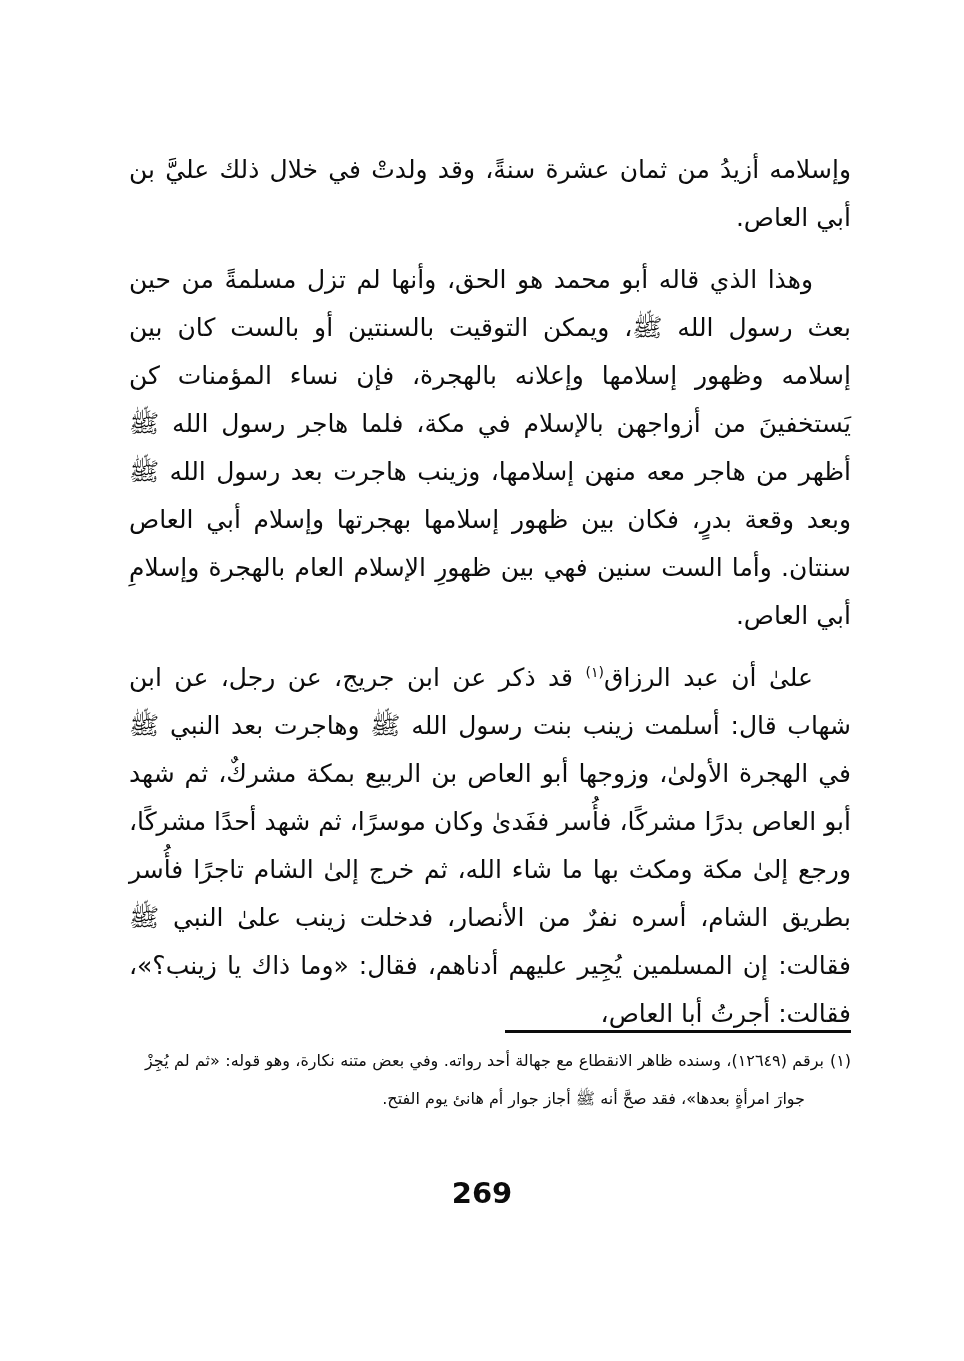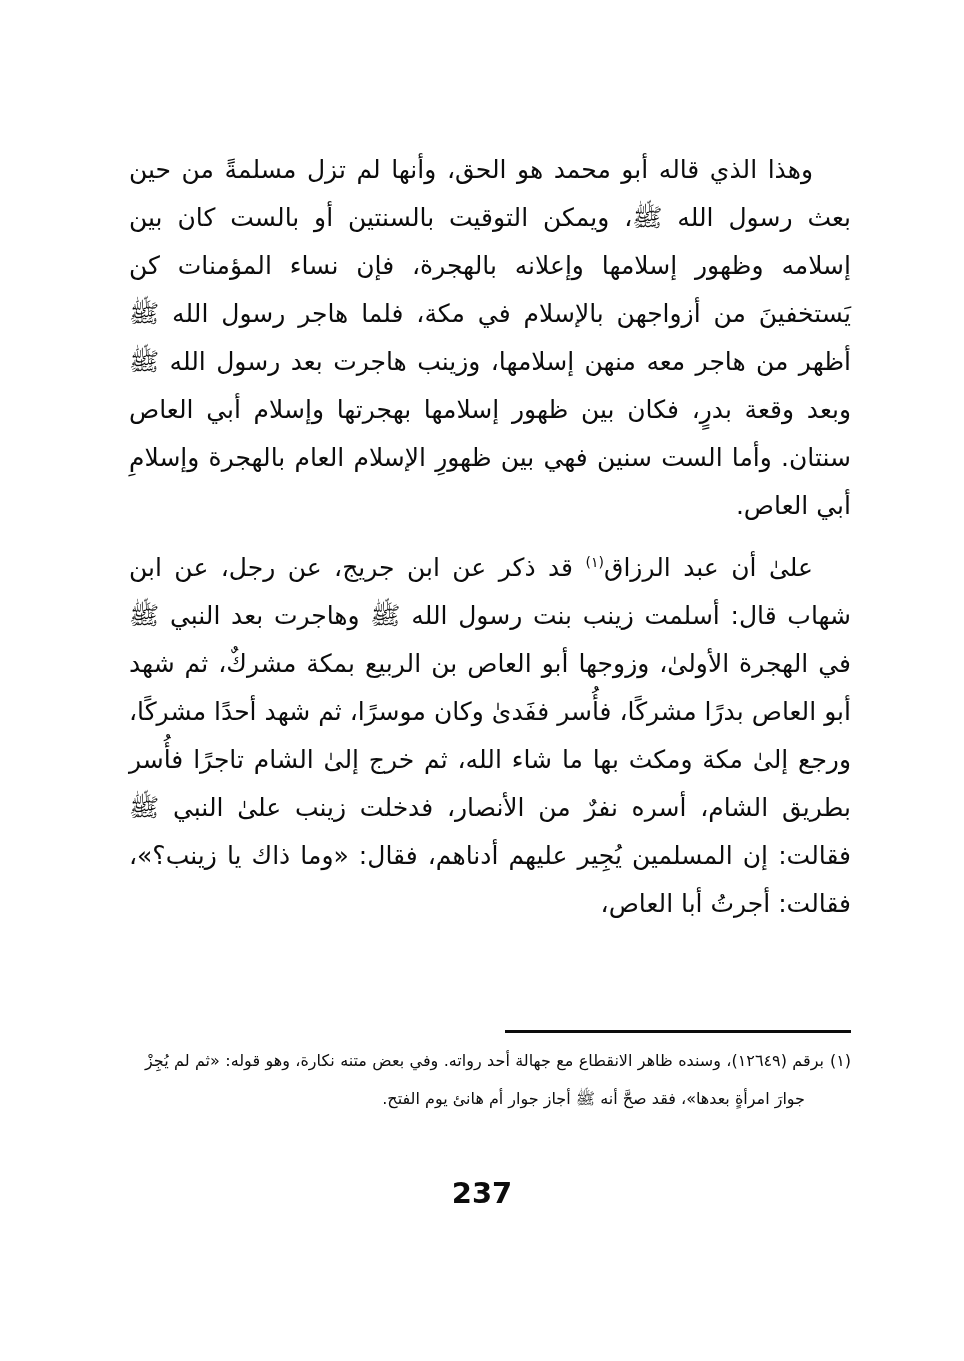--- a/index.html
+++ b/index.html
@@ -78,27 +78,28 @@
     font-weight: bold;
     direction: rtl;
   }
 </style>
 </head>
 <body>
 
 <div class="page" dir="rtl">
 
   <main class="main-text">
+    <p class="para first">وإسلامه أزيدُ من ثمان عشرة سنةً، وقد ولدتْ في خلال ذلك عليَّ بن أبي العاص.</p>
 
     <p class="para">وهذا الذي قاله أبو محمد هو الحق، وأنها لم تزل مسلمةً من حين بعث رسول الله ﷺ، ويمكن التوقيت بالسنتين أو بالست كان بين إسلامه وظهور إسلامها وإعلانه بالهجرة، فإن نساء المؤمنات كن يَستخفينَ من أزواجهن بالإسلام في مكة، فلما هاجر رسول الله ﷺ أظهر من هاجر معه منهن إسلامها، وزينب هاجرت بعد رسول الله ﷺ وبعد وقعة بدرٍ، فكان بين ظهور إسلامها بهجرتها وإسلام أبي العاص سنتان. وأما الست سنين فهي بين ظهورِ الإسلام العام بالهجرة وإسلامِ أبي العاص.</p>
 
     <p class="para"><span>علىٰ أن عبد الرزاق</span><sup class="fn-ref">(١)</sup><span> قد ذكر عن ابن جريج، عن رجل، عن ابن شهاب قال: أسلمت زينب بنت رسول الله ﷺ وهاجرت بعد النبي ﷺ في الهجرة الأولىٰ، وزوجها أبو العاص بن الربيع بمكة مشركٌ، ثم شهد أبو العاص بدرًا مشركًا، فأُسر ففَدىٰ وكان موسرًا، ثم شهد أحدًا مشركًا، ورجع إلىٰ مكة ومكث بها ما شاء الله، ثم خرج إلىٰ الشام تاجرًا فأُسر بطريق الشام، أسره نفرٌ من الأنصار، فدخلت زينب علىٰ النبي ﷺ فقالت: إن المسلمين يُجِير عليهم أدناهم، فقال: «وما ذاك يا زينب؟»، فقالت: أجرتُ أبا العاص،</span></p>
   </main>
 
   <hr class="footnote-rule">
 
   <section class="footnote-area">
     <p class="footnote"><span class="fn-marker">(١)</span><span>برقم (١٢٦٤٩)، وسنده ظاهر الانقطاع مع جهالة أحد رواته. وفي بعض متنه نكارة، وهو قوله: «ثم لم يُجِزْ جوارَ امرأةٍ بعدها»، فقد صحَّ أنه ﷺ أجاز جوار أم هانئ يوم الفتح.</span></p>
   </section>
 
-  <div class="page-number">237</div>
+  <div class="page-number">269</div>
 
 </div>
 
 </body></html>

